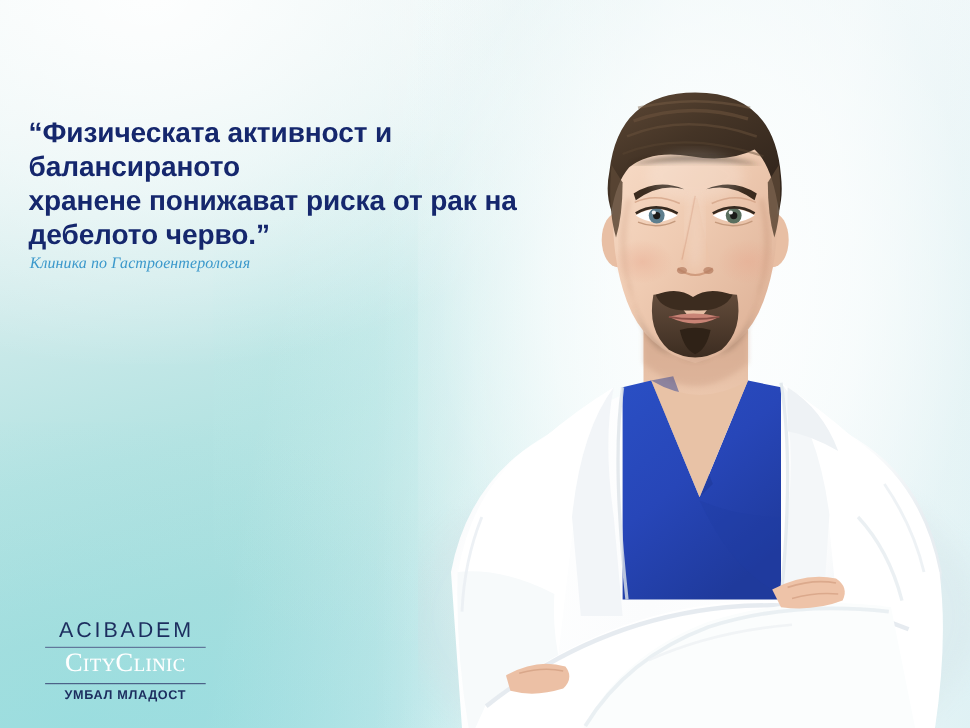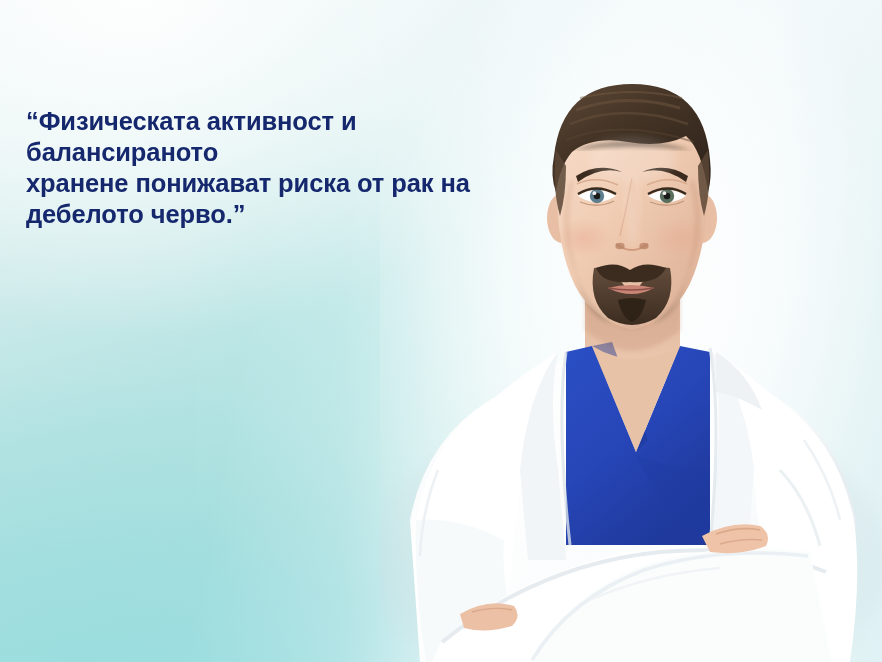--- a/index.html
+++ b/index.html
@@ -386,16 +386,24 @@
       <path d="M 314 180 Q 330 230 304 284 Q 322 232 310 182 Z" fill="#c59274" opacity="0.35" filter="url(#soft)"></path>
       <path d="M 190 180 Q 174 230 200 284 Q 182 232 194 182 Z" fill="#c59274" opacity="0.25" filter="url(#soft)"></path>
     </svg>
   </div>
 
   <div class="quote">“Физическата активност и балансираното
 хранене понижават риска от рак на
 дебелото черво.”</div>
 
   <div class="attrib">
+    <div class="attrib-dept">Клиника по Гастроентерология</div>
   </div>
 
+  <div class="logo">
+    <div class="logo-acibadem">ACIBADEM</div>
+    <div class="logo-rule"></div>
+    <div class="logo-cityclinic">CityClinic</div>
+    <div class="logo-rule thin"></div>
+    <div class="logo-sub">УМБАЛ МЛАДОСТ</div>
+  </div>
 
 </div>
 
 </body></html>

